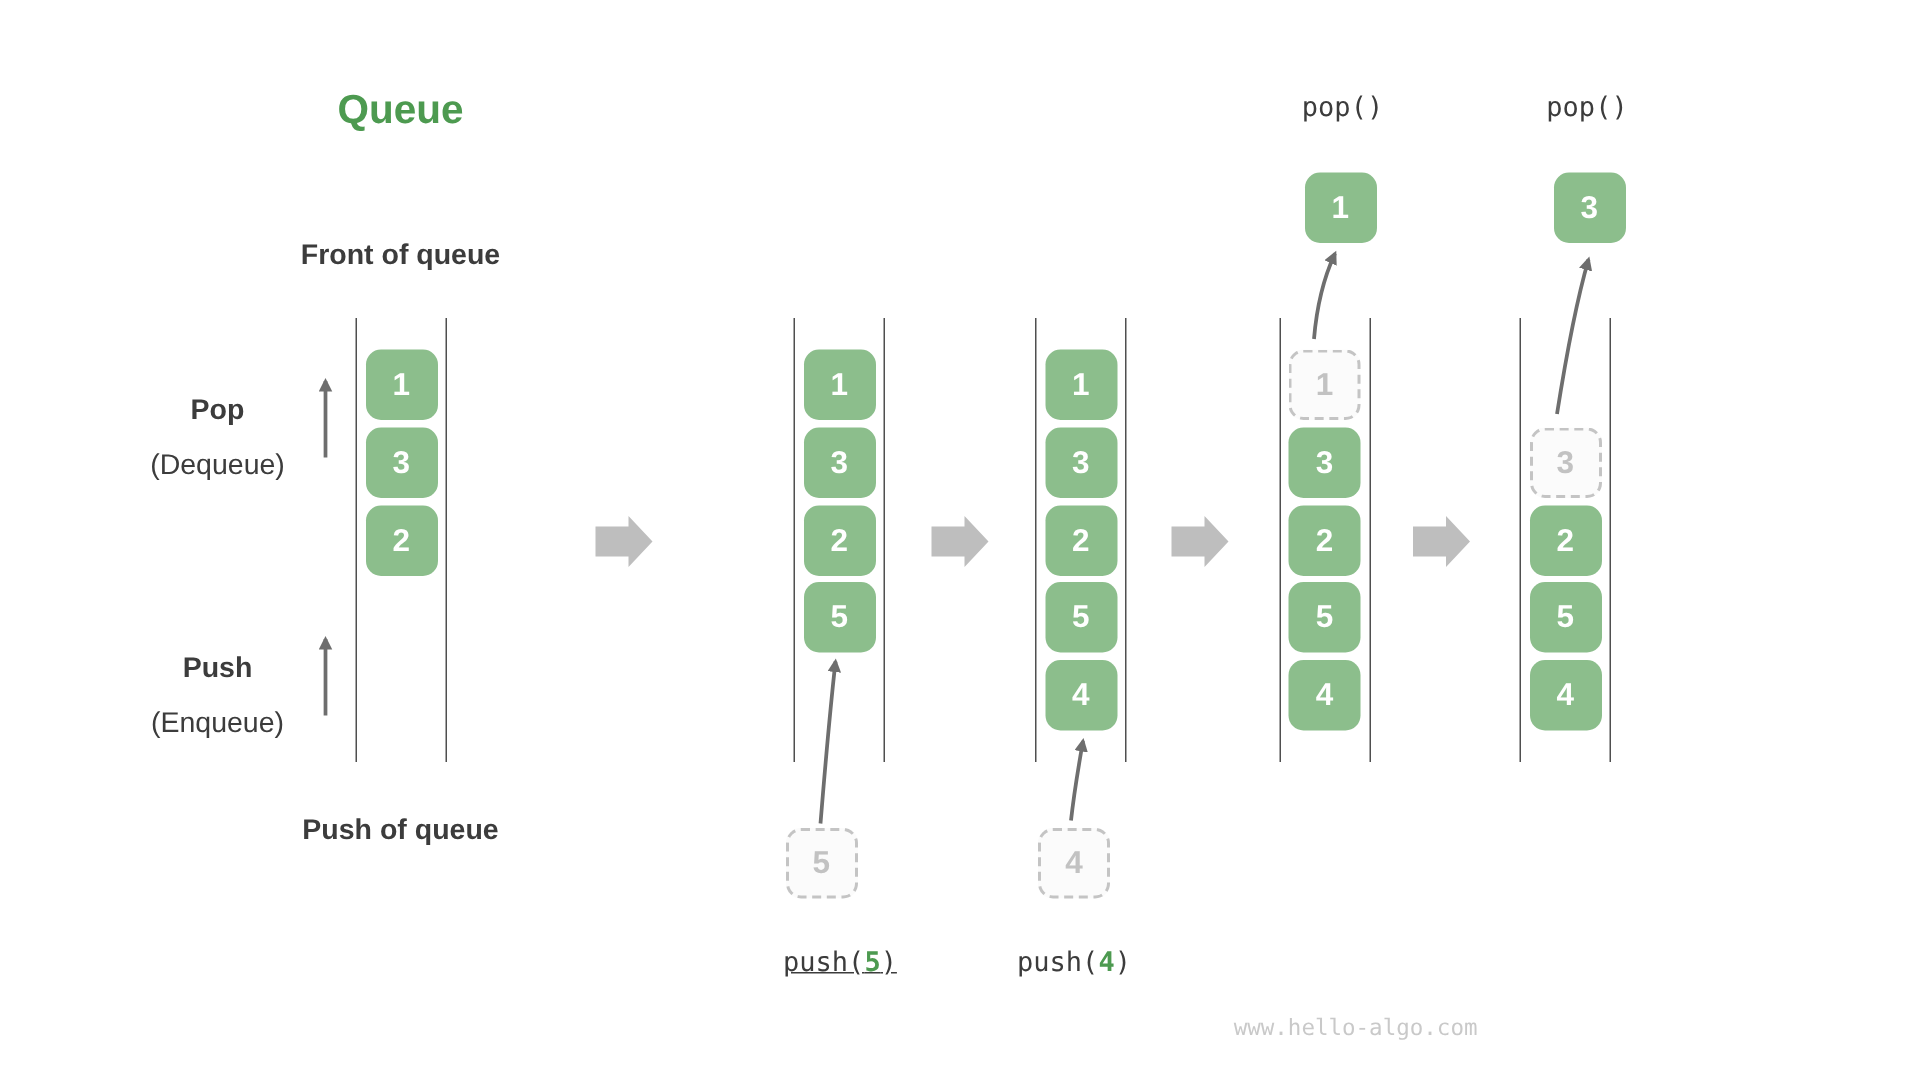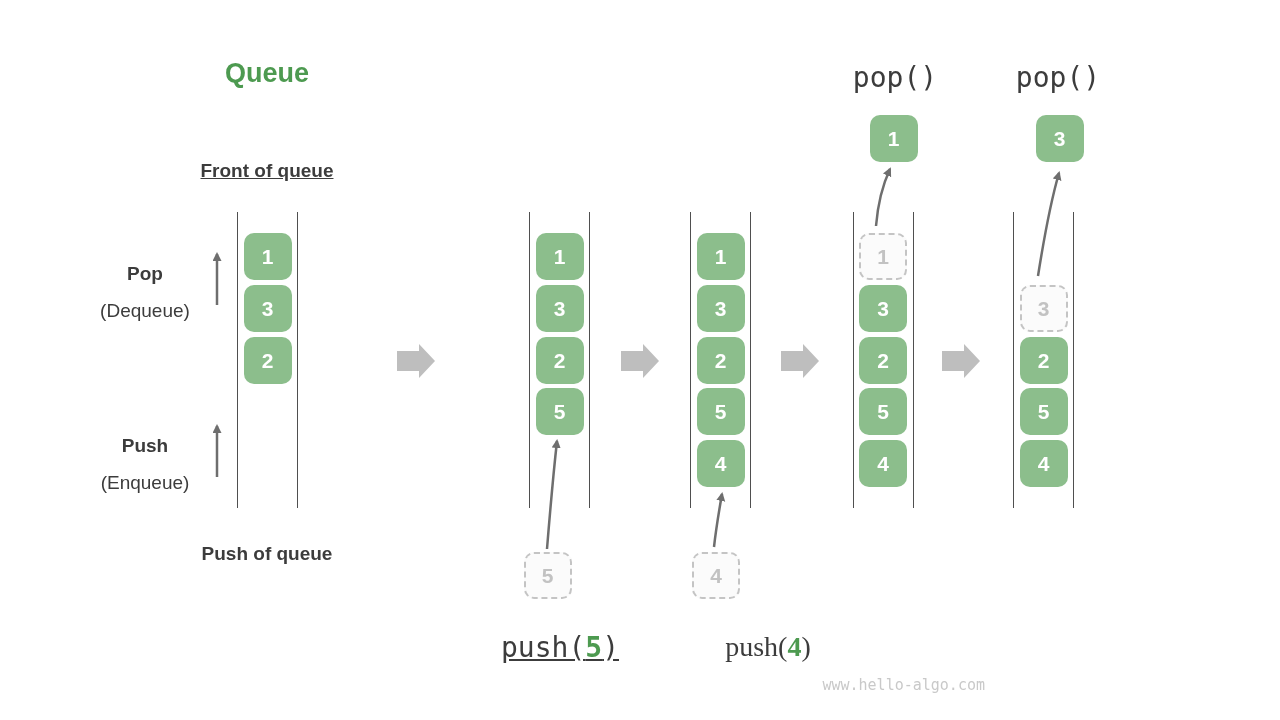--- a/index.html
+++ b/index.html
@@ -4,39 +4,39 @@
 <style>
   html,body{margin:0;padding:0;background:#ffffff;}
   body{width:1280px;height:720px;overflow:hidden;font-family:"Liberation Sans",sans-serif;}
   .canvas{position:relative;width:1031px;height:720px;background:#ffffff;}
   .overlay{position:absolute;left:0;top:0;width:1280px;height:720px;pointer-events:none;}
 
   .title{position:absolute;left:167px;top:58px;width:200px;text-align:center;
          font-size:27px;font-weight:bold;color:var(--accent,#4d9a50);}
   .caption{position:absolute;width:300px;text-align:center;font-size:19px;font-weight:bold;
            color:var(--dark,#3c3c3c);}
-  .caption.front{left:117px;top:160px;text-decoration:underline;}
+  .caption.front{left:117px;top:160px;}
   .caption.rear{left:117px;top:543px;}
 
   .sideblock{position:absolute;left:45px;width:200px;text-align:center;font-size:19px;
              color:var(--dark,#3c3c3c);line-height:37px;}
   .sideblock .b{font-weight:bold;}
   .sideblock.pop{top:255px;}
   .sideblock.push{top:427px;}
 
   .qcol{position:absolute;top:212px;width:61px;height:296px;box-sizing:border-box;
         border-left:1.5px solid var(--line,#4f4f4f);border-right:1.5px solid var(--line,#4f4f4f);}
   .cell{position:absolute;width:48px;height:47px;border-radius:10px;box-sizing:border-box;
         background:var(--green,#8cbe8c);color:#ffffff;font-size:21px;font-weight:bold;
         text-align:center;line-height:47px;}
   .cell.ghost{background:var(--ghostfill,#fbfbfb);border:2px dashed var(--ghostline,#c4c4c4);
         color:var(--ghosttext,#c2c2c2);font-weight:bold;line-height:43px;}
 
   .oplabel{position:absolute;width:160px;text-align:center;
-           font-family:"DejaVu Sans Mono",monospace;font-size:28px;color:var(--dark,#3c3c3c);}
+           font-family:"DejaVu Sans Mono",monospace;font-size:18px;color:var(--dark,#3c3c3c);}
   .oplabel .garg{color:var(--accent,#4d9a50);font-weight:bold;}
 
   .watermark{position:absolute;right:46px;top:676px;font-family:"DejaVu Sans Mono",monospace;
              font-size:15px;color:var(--wm,#c9c9c9);}
 </style>
 </head>
 <body style="--green: #8cbe8c; --accent: #4d9a50; --dark: #3c3c3c; --line: #4f4f4f; --ghostline: #c4c4c4; --ghostfill: #fbfbfb; --ghosttext: #c2c2c2; --wm: #c9c9c9;">
 
 <div class="canvas">
 
@@ -88,21 +88,21 @@
       <div class="cell" style="left: 535.5px; top: 388.4px;">5</div>
       <div class="cell ghost" style="left: 523.5px; top: 552px;">5</div>
       <div class="oplabel" style="left: 480px; top: 631px; text-decoration: underline;"><span>push(</span><span class="garg">5</span><span>)</span></div>
       <div class="qcol" style="left: 690px;"></div>
       <div class="cell" style="left: 696.5px; top: 233px;">1</div>
       <div class="cell" style="left: 696.5px; top: 284.8px;">3</div>
       <div class="cell" style="left: 696.5px; top: 336.6px;">2</div>
       <div class="cell" style="left: 696.5px; top: 388.4px;">5</div>
       <div class="cell" style="left: 696.5px; top: 440.2px;">4</div>
       <div class="cell ghost" style="left: 692px; top: 552px;">4</div>
-      <div class="oplabel" style="left: 688px; top: 631px; font-family: Liberation Serif, serif;"><span>push(</span><span class="garg">4</span><span>)</span></div>
+      <div class="oplabel" style="left: 636px; top: 631px;"><span>push(</span><span class="garg">4</span><span>)</span></div>
       <div class="qcol" style="left: 852.5px;"></div>
       <div class="cell ghost" style="left: 859px; top: 233px;">1</div>
       <div class="cell" style="left: 859px; top: 284.8px;">3</div>
       <div class="cell" style="left: 859px; top: 336.6px;">2</div>
       <div class="cell" style="left: 859px; top: 388.4px;">5</div>
       <div class="cell" style="left: 859px; top: 440.2px;">4</div>
       <div class="cell" style="left: 869.5px; top: 115px;">1</div>
       <div class="oplabel" style="left: 815px; top: 61px;">pop()</div>
       <div class="qcol" style="left: 1013px;"></div>
       <div class="cell ghost" style="left: 1019.5px; top: 284.8px;">3</div>

